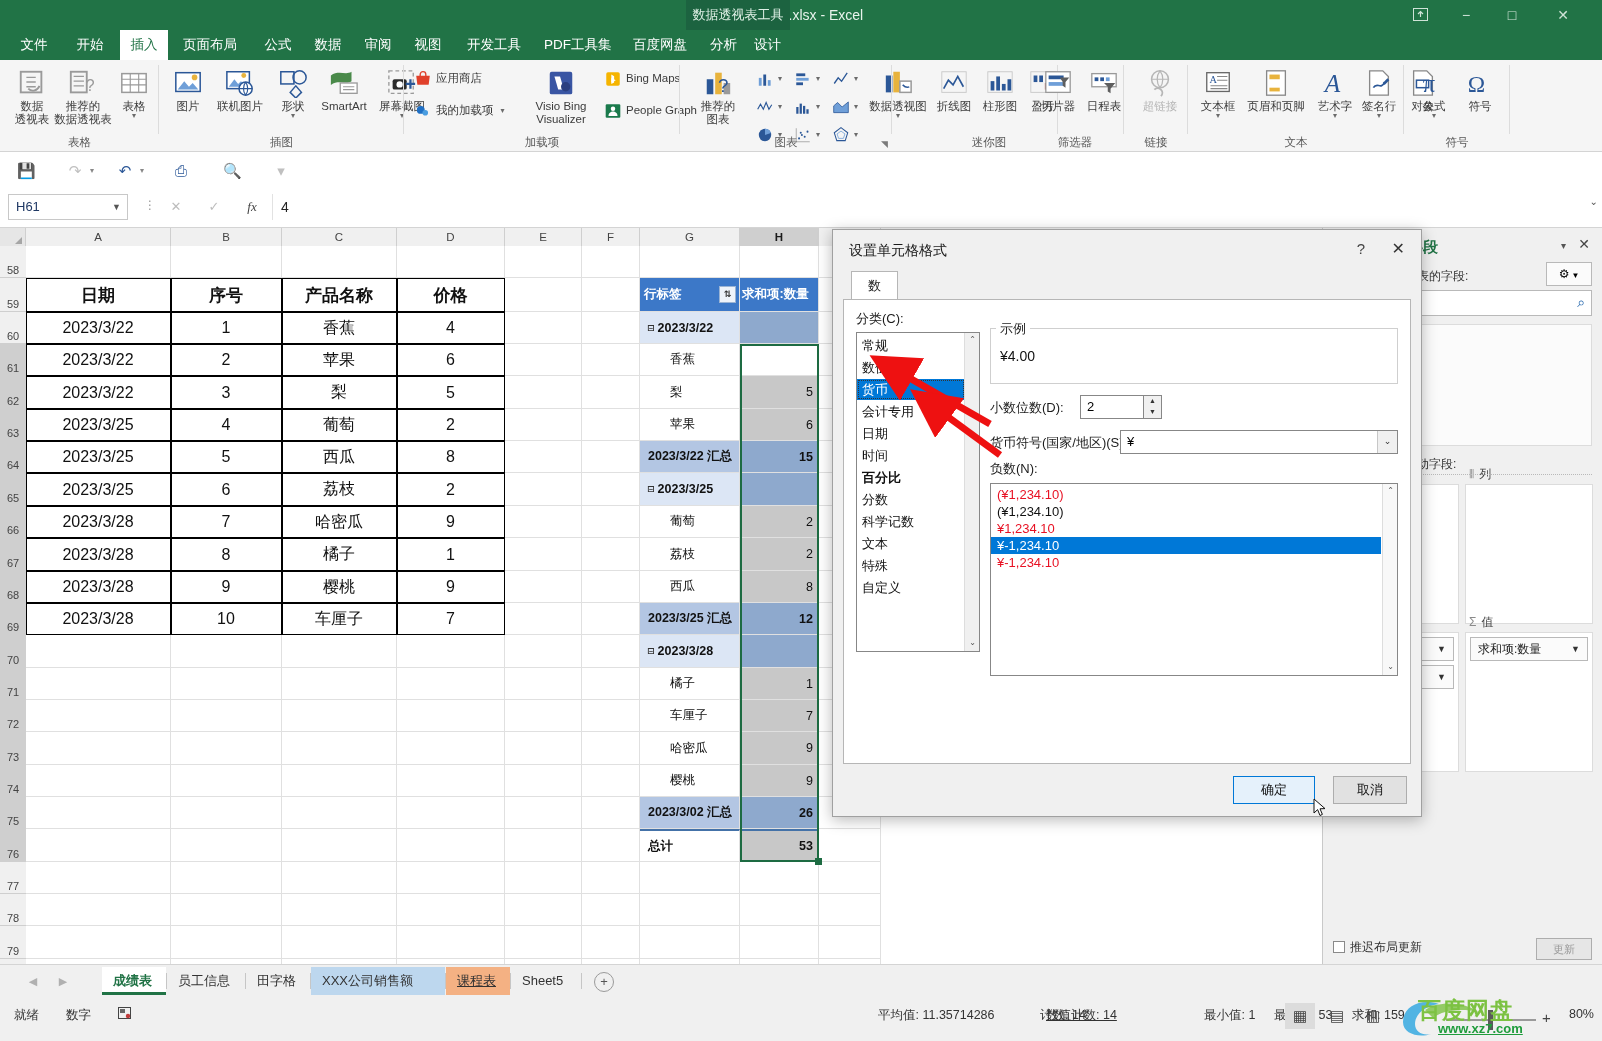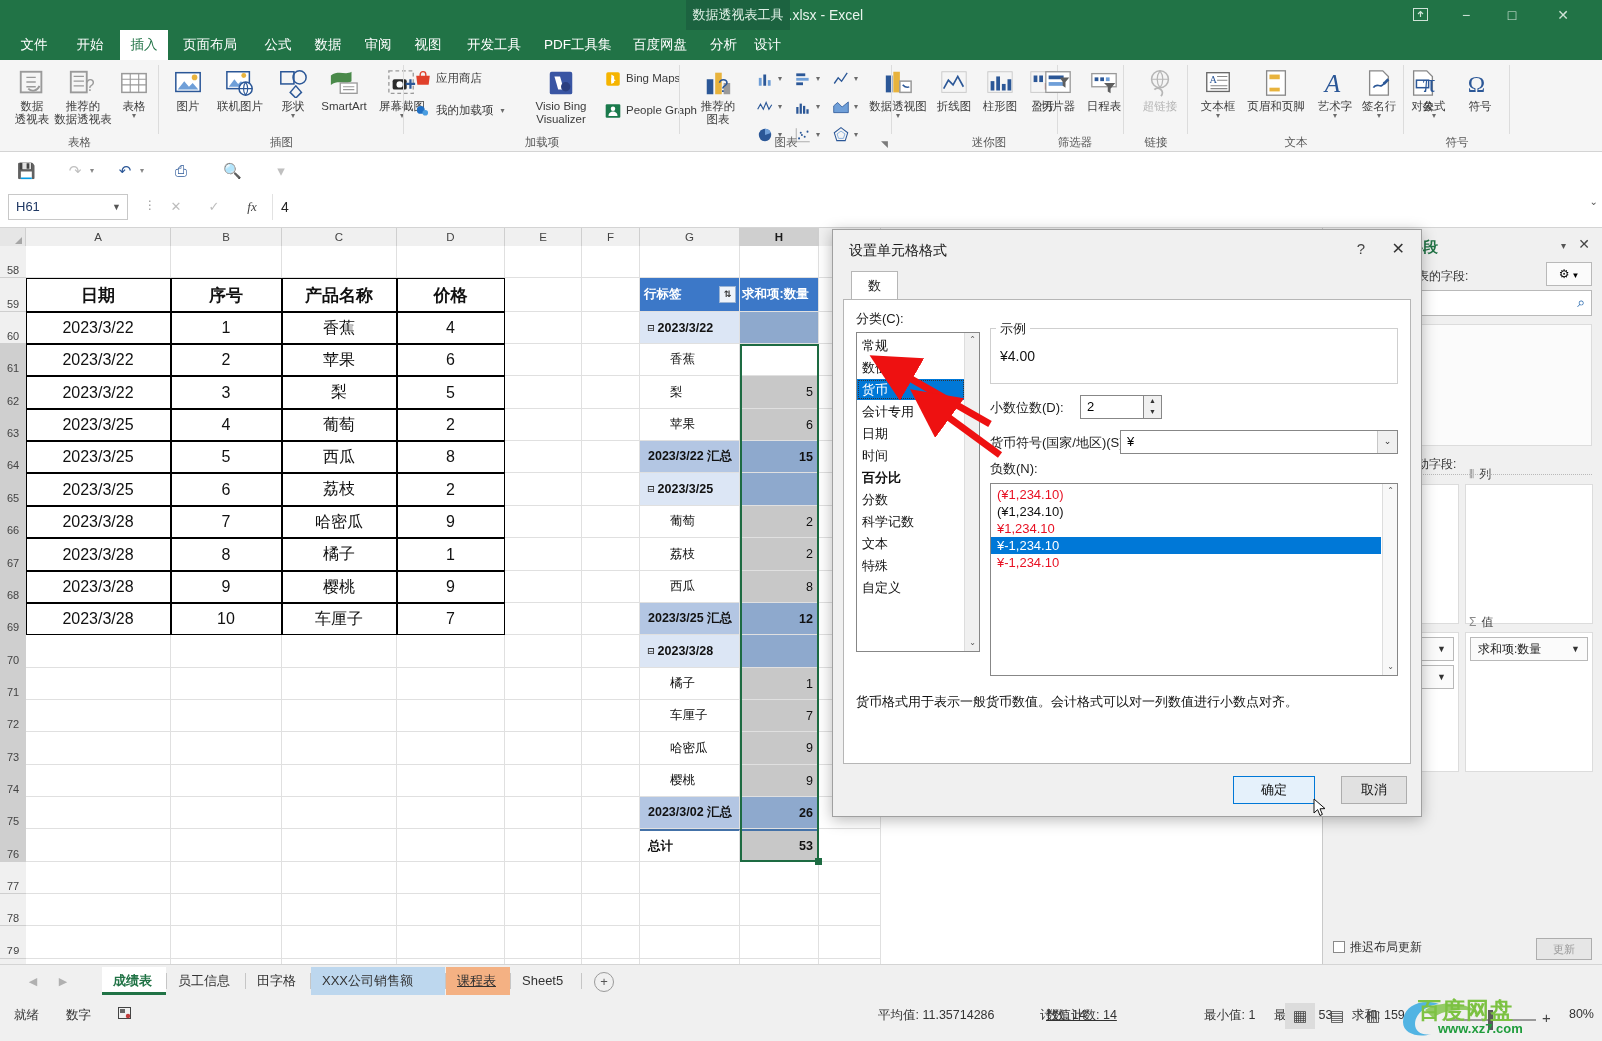--- a/index.html
+++ b/index.html
@@ -219,28 +219,28 @@
   #cur-combo .arw { position:absolute; right:0; top:0; width:20px; height:22px; background:#f0f0f0; border-left:1px solid #c7c7c7; text-align:center; line-height:20px; font-size:9px; color:#333;}
   #lbl-neg { position:absolute; left:146px; top:160px; font-size:13px; color:#1b1b1b;}
   #neglist { position:absolute; left:146px; top:183px; right:12px; height:193px; border:1px solid #878787; background:#fff; overflow:hidden;}
   .negitem { position:absolute; left:0; right:16px; height:17px; line-height:17px; padding-left:6px; font-size:13px;}
   .negitem.sel { background:#0078d7; color:#ffffff !important; }
   #neg-sb { position:absolute; right:0; top:0; width:15px; bottom:0; background:#f8f8f8; border-left:1px solid #ddd;}
   #neg-sb .up { position:absolute; left:0; top:0; width:15px; height:15px; text-align:center; line-height:13px; font-size:8px; color:#555;}
   #neg-sb .dn { position:absolute; left:0; bottom:0; width:15px; height:15px; text-align:center; line-height:13px; font-size:8px; color:#555;}
   #desc { position:absolute; left:12px; top:392px; right:12px; font-size:13px; color:#111; line-height:1.5;}
   #dlg-ok { position:absolute; right:106px; bottom:12px; width:82px; height:28px; background:#e5f1fb; border:1px solid #0078d7; font-size:13px; text-align:center; line-height:26px; color:#111;}
-  #dlg-cancel { position:absolute; right:14px; bottom:12px; width:66px; height:28px; background:#e1e1e1; border:1px solid #adadad; font-size:13px; text-align:center; line-height:26px; color:#111;}
+  #dlg-cancel { position:absolute; right:14px; bottom:12px; width:74px; height:28px; background:#e1e1e1; border:1px solid #adadad; font-size:13px; text-align:center; line-height:26px; color:#111;}
   #cursor-ok { position:absolute; right:96px; bottom:0px; width:12px; height:18px; }
   
   .annot { position:absolute; pointer-events:none; }
   
   #watermark { position:absolute; left:1395px; top:992px; width:200px; height:48px; pointer-events:none;}
   #wm-text { position:absolute; left:1418px; top:995px; font-size:23px; font-weight:bold; color:#7cc242; letter-spacing:1px;}
-  #wm-url { position:absolute; left:1438px; top:1021px; font-size:13px; font-weight:bold; color:#1f9c3c;}
+  #wm-url { position:absolute; left:1438px; top:1021px; font-size:13px; font-weight:bold; color:#1f9c3c;text-decoration:underline;}
 </style>
 </head>
 <body>
 
 <div id="titlebar">
   <div class="title">工作簿3.xlsx - Excel</div>
   <div id="pt-tools-tab">数据透视表工具</div>
   <div class="win-btn" id="ribbon-display">
     <svg width="15" height="13" viewBox="0 0 15 13" style="vertical-align:-1px">
         <rect x="0.5" y="0.5" width="14" height="12" fill="none" stroke="#cfe3d7"></rect>
@@ -700,21 +700,21 @@
         <div class="rowcell hl" style="top: 357px; height: 32px;">69</div>
         <div class="rowcell hl" style="top: 389px; height: 33px;">70</div>
         <div class="rowcell hl" style="top: 422px; height: 32px;">71</div>
         <div class="rowcell hl" style="top: 454px; height: 32px;">72</div>
         <div class="rowcell hl" style="top: 486px; height: 33px;">73</div>
         <div class="rowcell hl" style="top: 519px; height: 32px;">74</div>
         <div class="rowcell hl" style="top: 551px; height: 32px;">75</div>
         <div class="rowcell hl" style="top: 583px; height: 33px;">76</div>
         <div class="rowcell" style="top: 616px; height: 32px;">77</div>
         <div class="rowcell" style="top: 648px; height: 32px;">78</div>
-        <div class="rowcell" style="top: 680px; height: 33px; font-family: Liberation Mono, monospace;">79</div>
+        <div class="rowcell" style="top: 680px; height: 33px;">79</div>
         <div class="rowcell" style="top: 713px; height: 25px;">80</div>
       </div>
     </div>
   <div id="cells">
       <div id="cells-host">
         <div class="gcell " style="left: 0px; top: 0px; width: 145px; height: 32px;">
           <div class="inner"></div>
         </div>
         <div class="gcell " style="left: 145px; top: 0px; width: 111px; height: 32px;">
           <div class="inner"></div>
@@ -1782,21 +1782,20 @@
             <div class="negitem" style="top: 36px; color: rgb(232, 17, 35);">¥1,234.10</div>
             <div class="negitem sel" style="top: 53px;">¥-1,234.10</div>
             <div class="negitem" style="top: 70px; color: rgb(232, 17, 35);">¥-1,234.10</div>
           </div>
         <div id="neg-sb">
           <div class="up">⌃</div>
           <div class="dn">⌄</div>
         </div>
       </div>
 
-      <div id="desc">货币格式用于表示一般货币数值。会计格式可以对一列数值进行小数点对齐。</div>
     </div>
   </div>
   <div id="dlg-ok">确定</div>
   <div id="dlg-cancel">取消</div>
   <div id="cursor-ok">
     <svg width="14" height="20" viewBox="0 0 14 20">
         <path d="M1 1 L1 15 L4.6 11.6 L7 17.5 L9.4 16.4 L7 10.8 L12 10.6 Z" fill="#fff" stroke="#111" stroke-width="1"></path>
       </svg>
   </div>
 </div>

